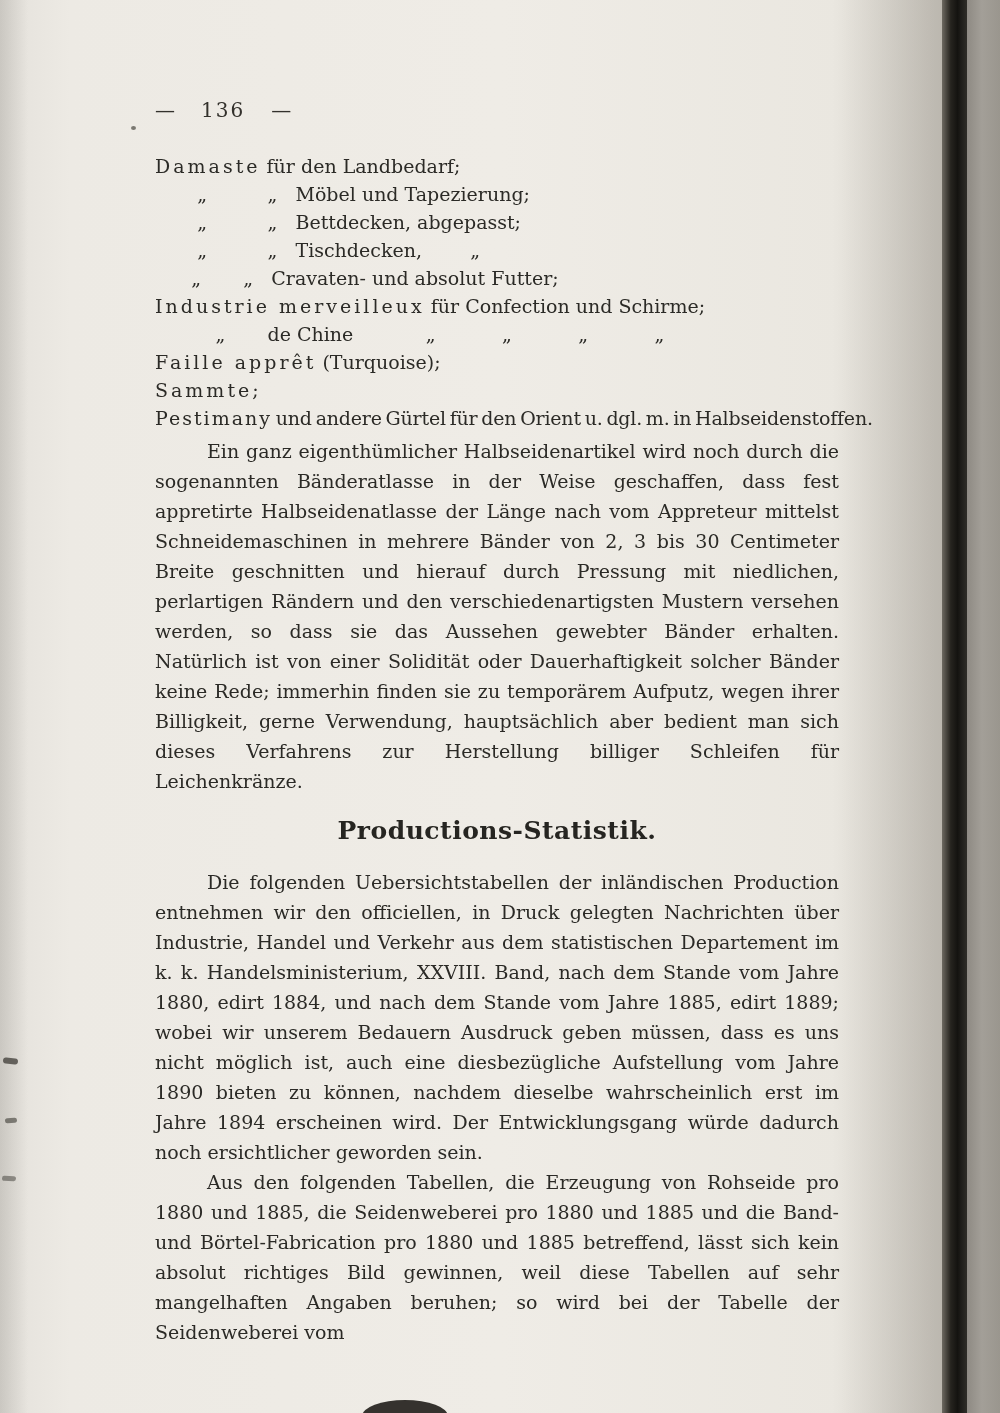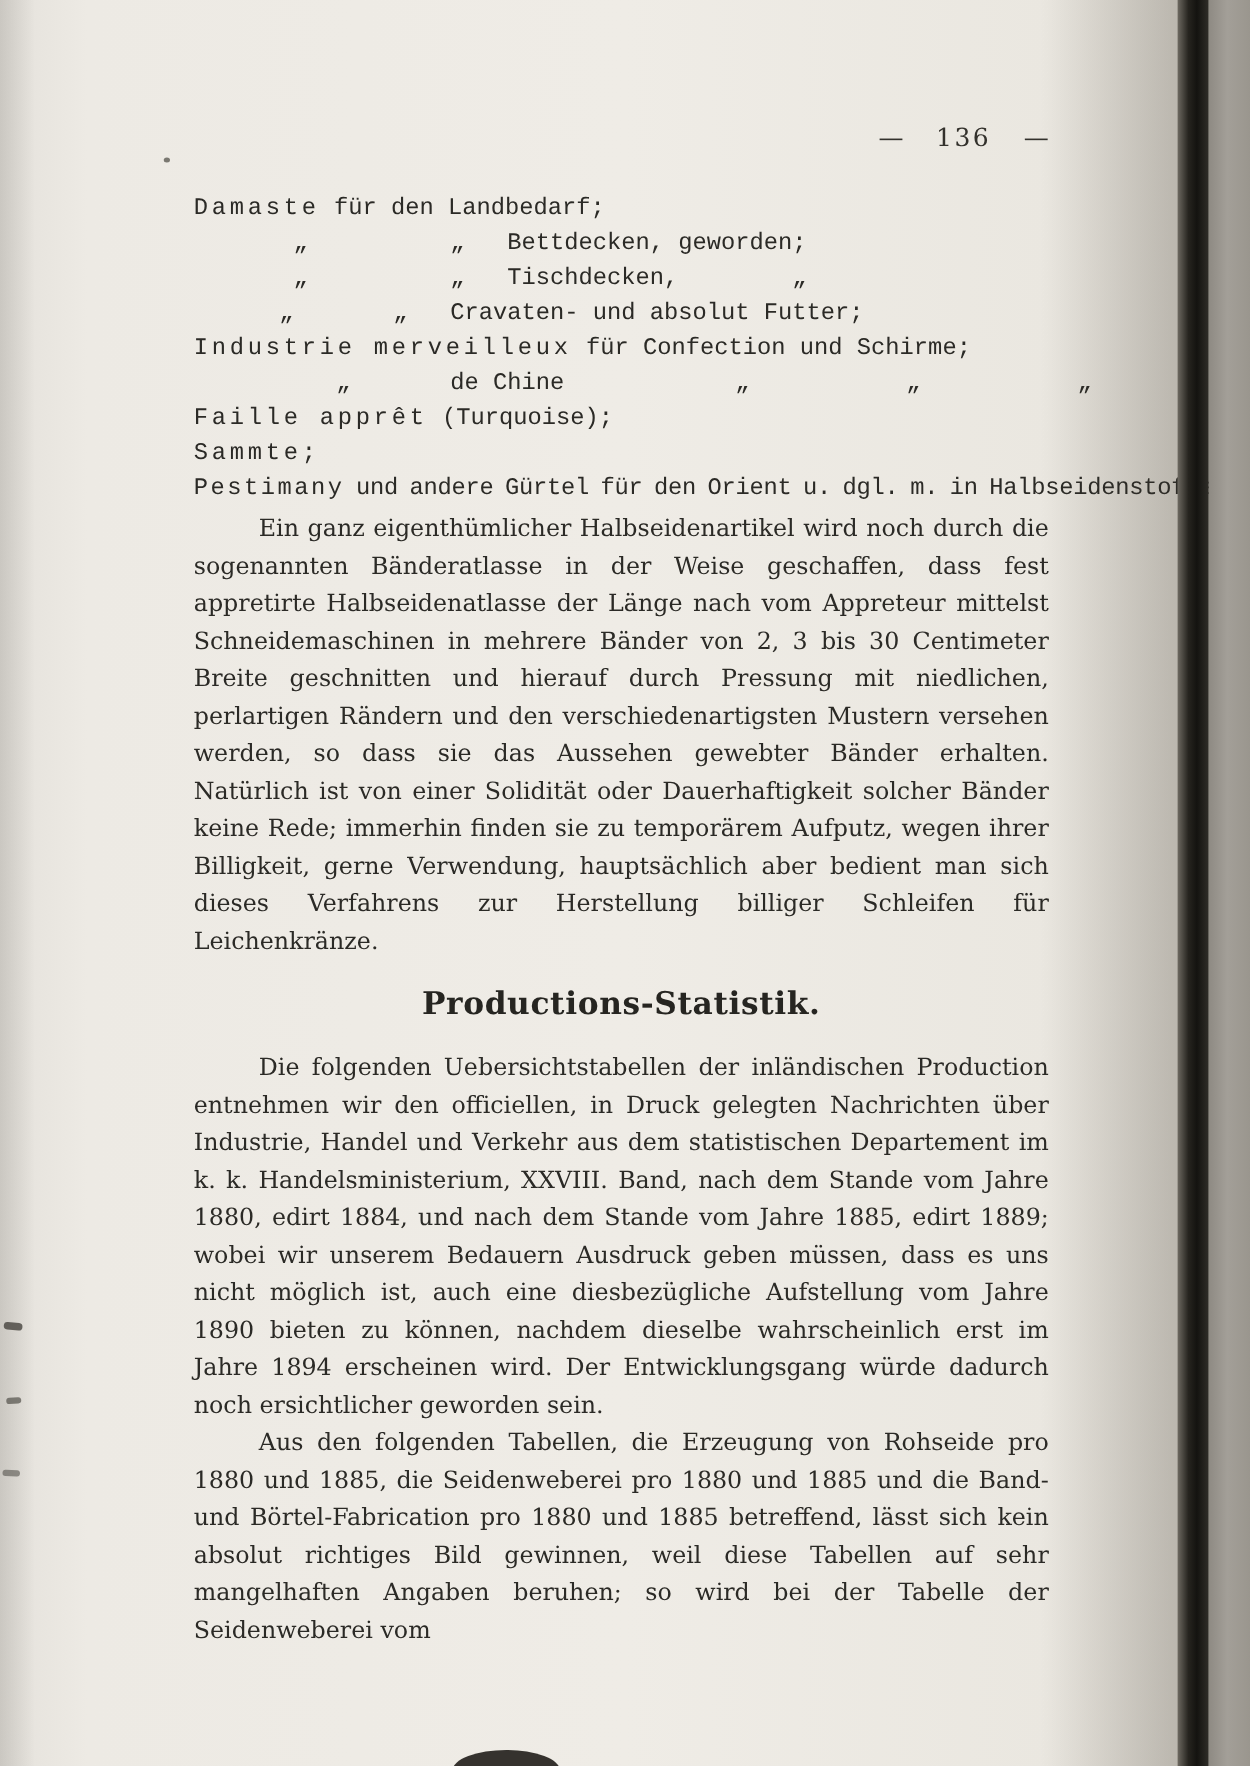--- a/index.html
+++ b/index.html
@@ -43,26 +43,26 @@
   .smudge-bottom {
     position: absolute; left: 362px; bottom: -7px; width: 86px; height: 20px;
     background: #201e1a; border-radius: 55% 55% 0 0 / 90% 90% 0 0; opacity: .9;
   }
 
   
   .page-content {
     position: absolute; left: 155px; top: 98px; width: 684px;
   }
   .page-number {
-    text-align: right; font-size: 20px; line-height: 24px;
+    text-align: left; font-size: 20px; line-height: 24px;
     margin: 0 0 30px 0; color: #33312c;
   }
   .page-number .num { margin: 0 26px; letter-spacing: 2px; }
 
-  .catalog { font-size: 19px; line-height: 28px; font-family: Liberation Mono, monospace; }
+  .catalog { font-size: 19px; line-height: 28px; }
   .catalog-line { white-space: pre; }
   .catalog-line:last-child { word-spacing: -2px; letter-spacing: -0.2px; }
   .catalog-line:last-child .sperr { letter-spacing: 2px; }
   .sperr { letter-spacing: 3px; }
 
   .para {
     font-size: 19px; line-height: 30px;
     text-align: justify; text-indent: 52px; margin: 0;
   }
   .para.first-after-list { margin-top: 4px; }
@@ -81,21 +81,22 @@
   <div class="left-edge-shadow"></div>
 
   <div class="page-content">
 
     <div class="page-number">
       <span>—</span><span class="num">136</span><span>—</span>
     </div>
 
     <div class="catalog">
         <div class="catalog-line"><span class="sperr">Damaste</span><span> für den Landbedarf;</span></div>
-        <div class="catalog-line"><span class="sperr"></span><span>       „          „   Bettdecken, geworden;</span></div>
+        <div class="catalog-line"><span class="sperr"></span><span>       „          „   Möbel und Tapezierung;</span></div>
+        <div class="catalog-line"><span class="sperr"></span><span>       „          „   Bettdecken, abgepasst;</span></div>
         <div class="catalog-line"><span class="sperr"></span><span>       „          „   Tischdecken,        „</span></div>
         <div class="catalog-line"><span class="sperr"></span><span>      „       „   Cravaten- und absolut Futter;</span></div>
         <div class="catalog-line"><span class="sperr">Industrie merveilleux</span><span> für Confection und Schirme;</span></div>
         <div class="catalog-line"><span class="sperr"></span><span>          „       de Chine            „           „           „           „</span></div>
         <div class="catalog-line"><span class="sperr">Faille apprêt</span><span> (Turquoise);</span></div>
         <div class="catalog-line"><span class="sperr">Sammte</span><span>;</span></div>
         <div class="catalog-line"><span class="sperr">Pestimany</span><span> und andere Gürtel für den Orient u. dgl. m. in Halbseidenstoffen.</span></div>
       </div>
 
     <p class="para first-after-list">Ein ganz eigenthümlicher Halbseidenartikel wird noch durch die sogenannten Bänderatlasse in der Weise geschaffen, dass fest appretirte Halbseidenatlasse der Länge nach vom Appreteur mittelst Schneidemaschinen in mehrere Bänder von 2, 3 bis 30 Centimeter Breite geschnitten und hierauf durch Pressung mit niedlichen, perlartigen Rändern und den verschiedenartigsten Mustern versehen werden, so dass sie das Aussehen gewebter Bänder erhalten. Natürlich ist von einer Solidität oder Dauerhaftigkeit solcher Bänder keine Rede; immerhin finden sie zu temporärem Aufputz, wegen ihrer Billigkeit, gerne Verwendung, hauptsächlich aber bedient man sich dieses Verfahrens zur Herstellung billiger Schleifen für Leichenkränze.</p>

